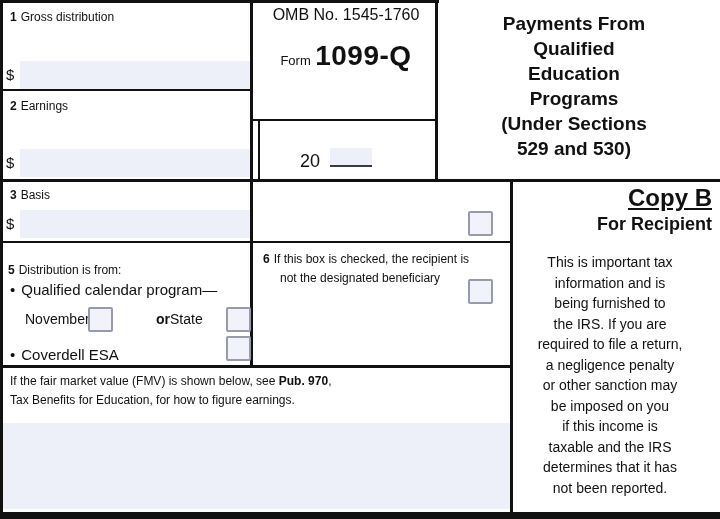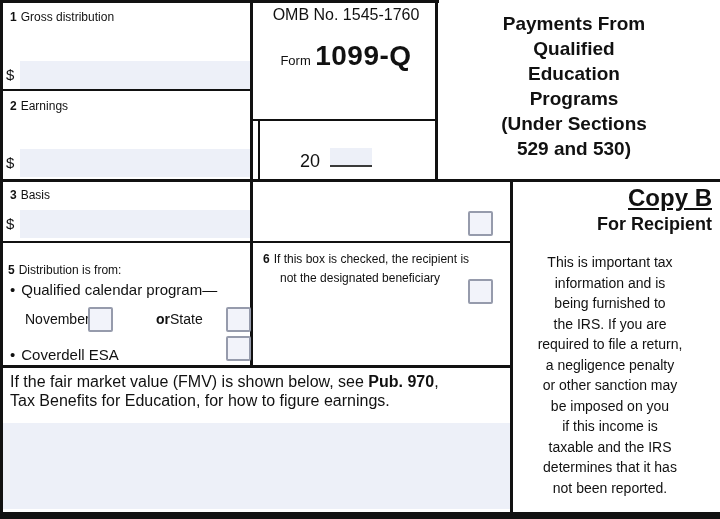--- a/index.html
+++ b/index.html
@@ -56,21 +56,21 @@
   }
   .main-title {
     position: absolute; left: 440px; top: 11px; width: 268px;
     padding-right: 6px;
     text-align: center;
     font-size: 19px; font-weight: bold; line-height: 25px;
   }
   .copy-b { position: absolute; left: 513px; top: 184px; width: 199px; text-align: right; font-weight: bold; font-size: 24px; text-decoration: underline; }
   .for-recipient { position: absolute; left: 513px; top: 214px; width: 199px; text-align: right; font-weight: bold; font-size: 18px; }
   .notice { position: absolute; left: 508px; top: 252px; width: 204px; text-align: center; font-size: 14px; line-height: 20.5px; }
-  .fmv-text { position: absolute; left: 10px; top: 372px; width: 496px; font-size: 16px; line-height: 19px; }
+  .fmv-text { position: absolute; left: 10px; top: 372px; width: 496px; font-size: 12px; line-height: 19px; }
 </style>
 </head>
 <body>
 
 <div class="canvas">
 
   <div class="line" style="left:0; top:0; width:439px; height:3px;"></div>
   <div class="line" style="left:0; top:0; width:3px; height:512px;"></div>
   <div class="line" style="left:250px; top:0; width:3px; height:367px;"></div>
   <div class="line" style="left:435px; top:0; width:3px; height:182px;"></div>

